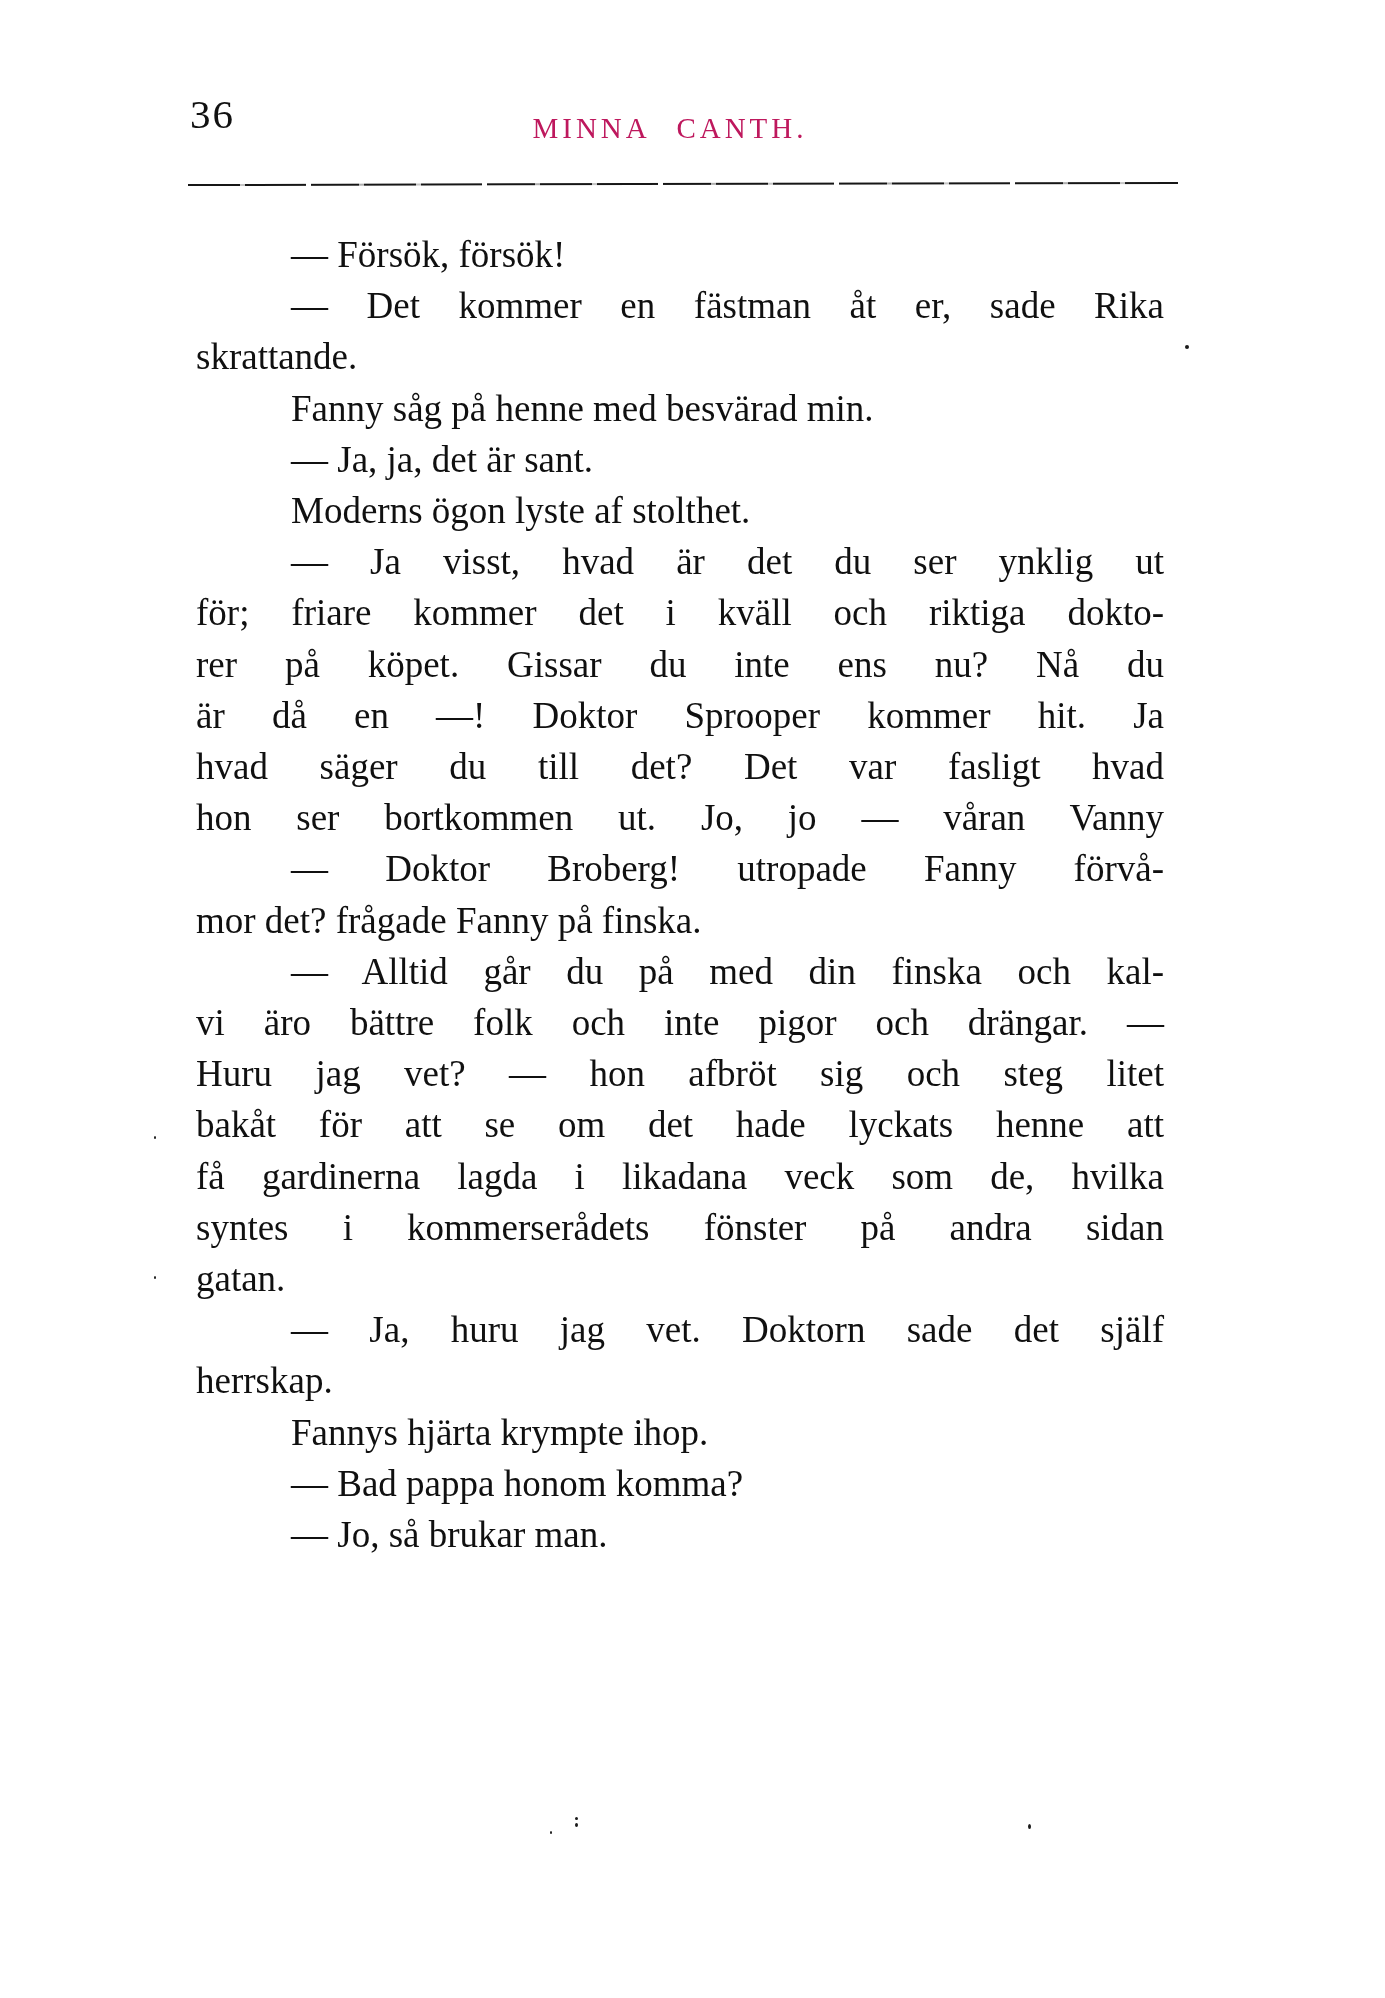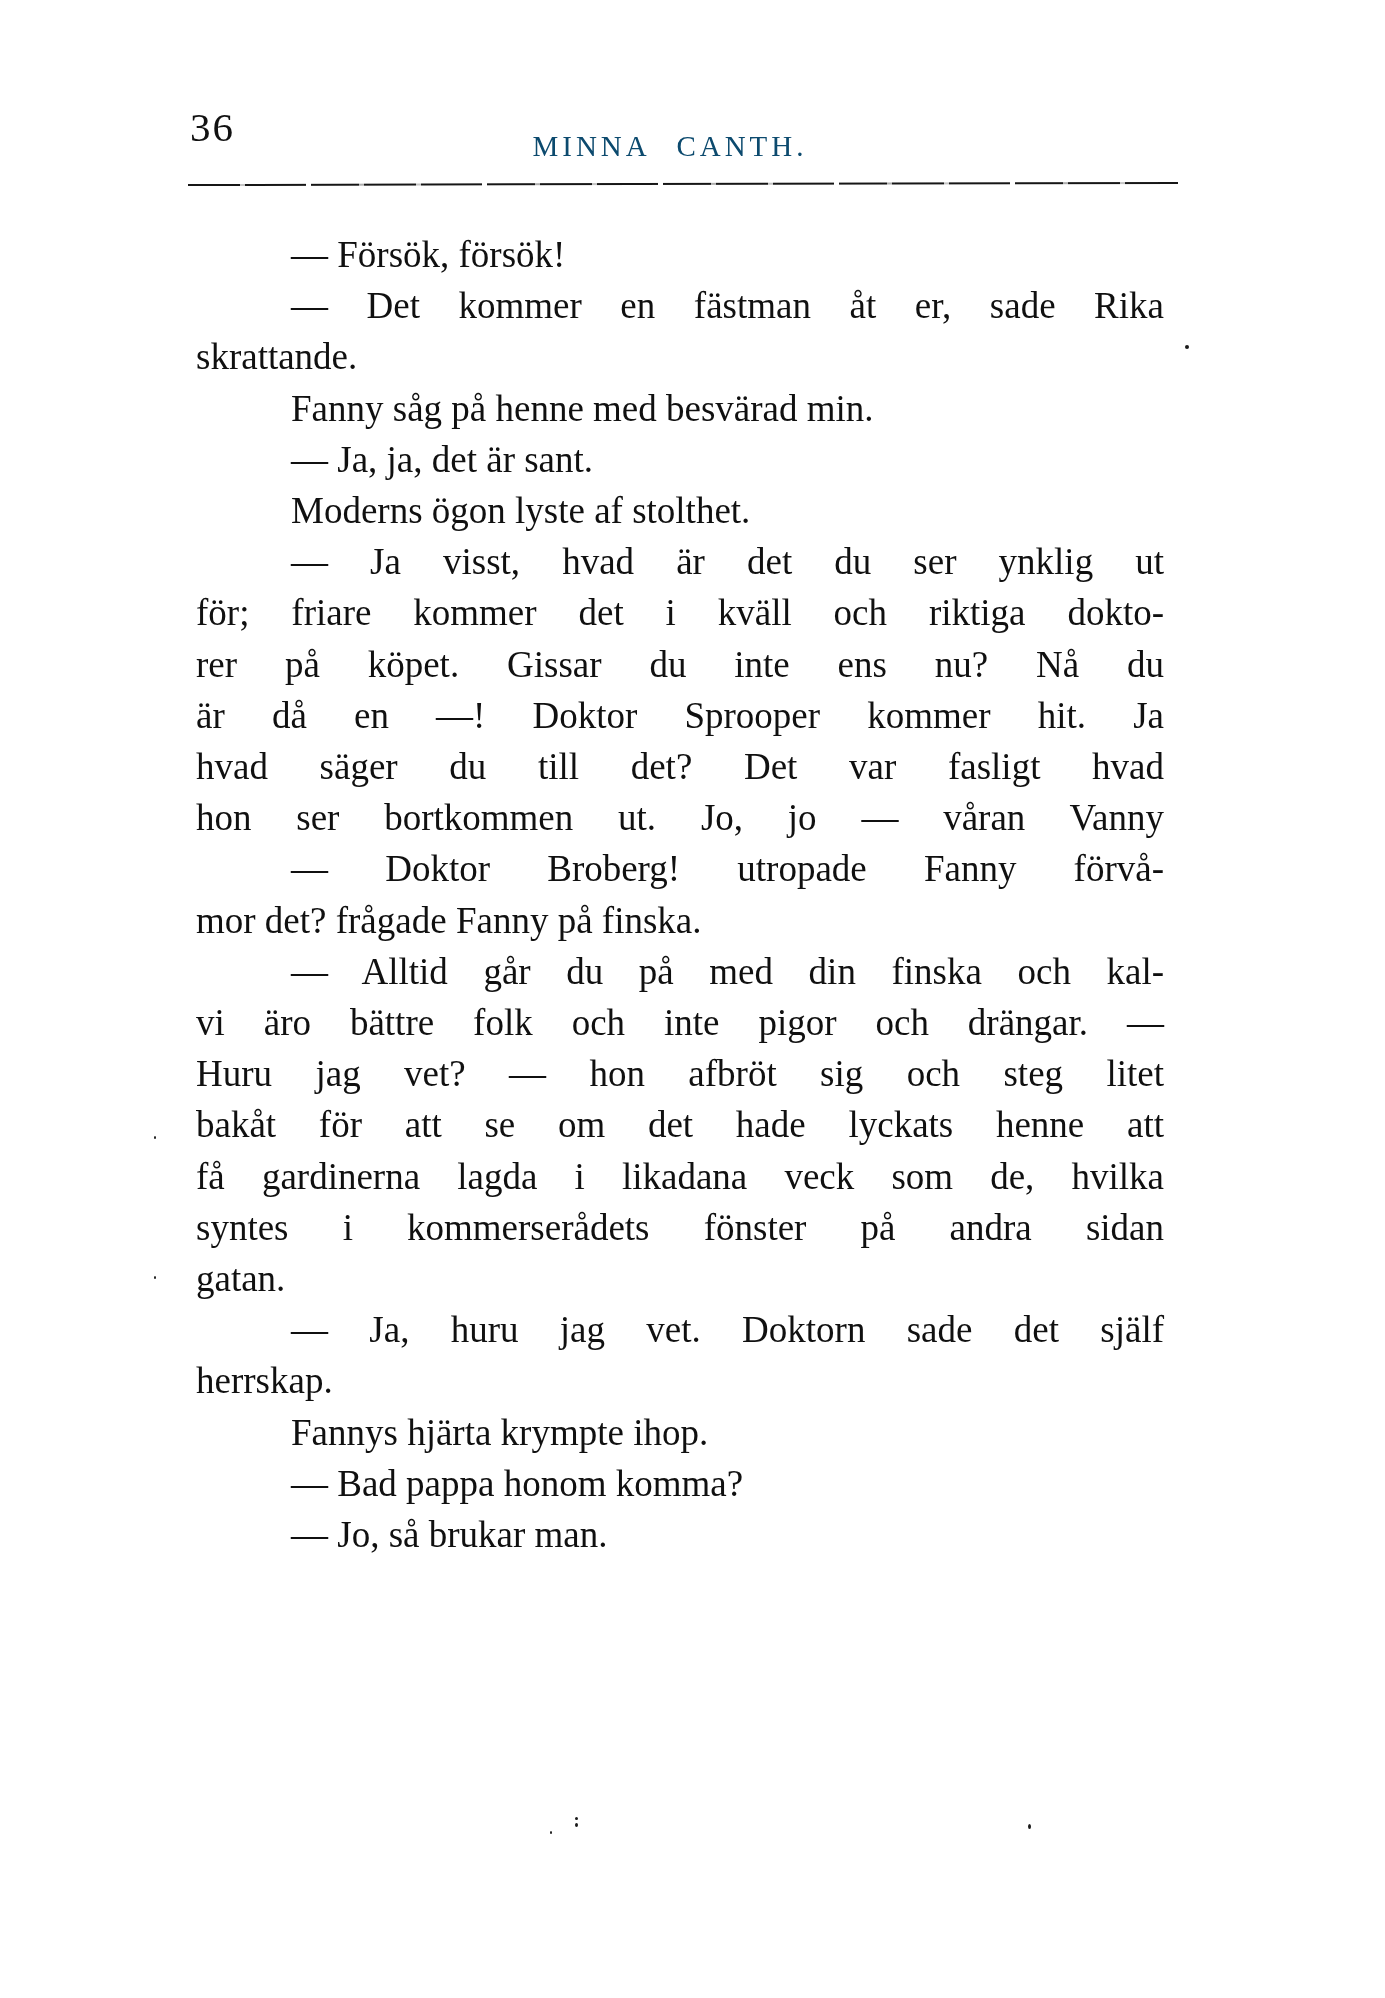--- a/index.html
+++ b/index.html
@@ -15,36 +15,35 @@
     position: relative;
     overflow: hidden;
   }
   .page {
     position: absolute;
     inset: 0;
   }
   .page-number {
     position: absolute;
     left: 190px;
-    top: 103px;
+    top: 90px;
     font-size: 41px;
     letter-spacing: 2px;
     color: #111;
   }
   .running-title {
     position: absolute;
     left: 186px;
     top: 112px;
     width: 968px;
     text-align: center;
     font-size: 29px;
     letter-spacing: 4px;
     word-spacing: 16px;
-    color: #0c4a6e;
-    margin-top: 18px;
+    color: #be185d;
   }
   .head-rule {
     position: absolute;
     left: 188px;
     top: 182px;
     width: 990px;
     height: 3px;
     transform: rotate(-0.12deg);
     background: repeating-linear-gradient(
       90deg,

